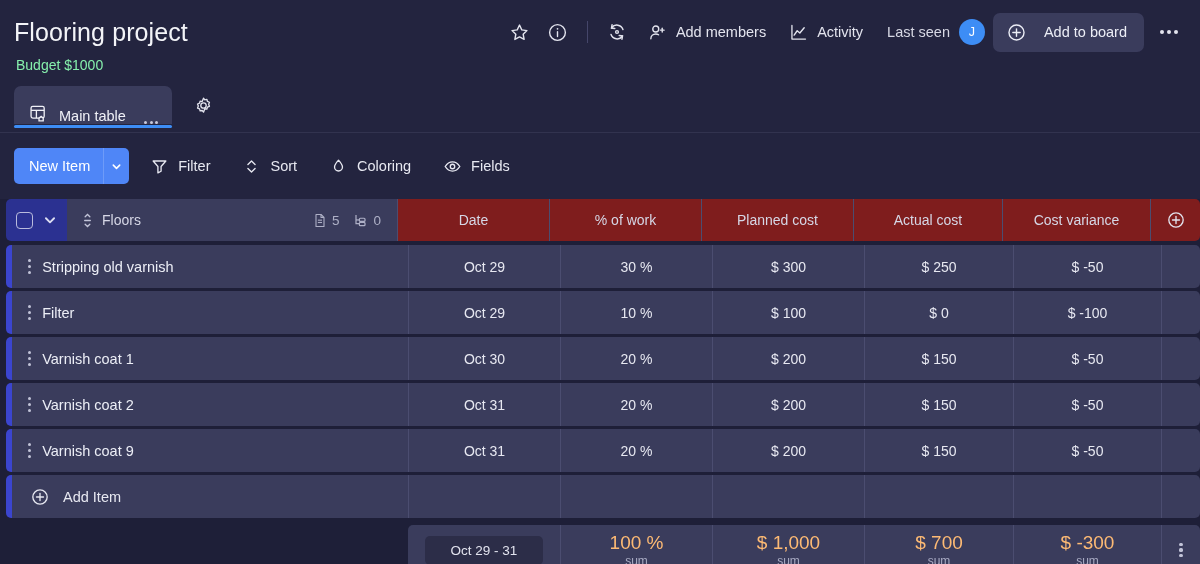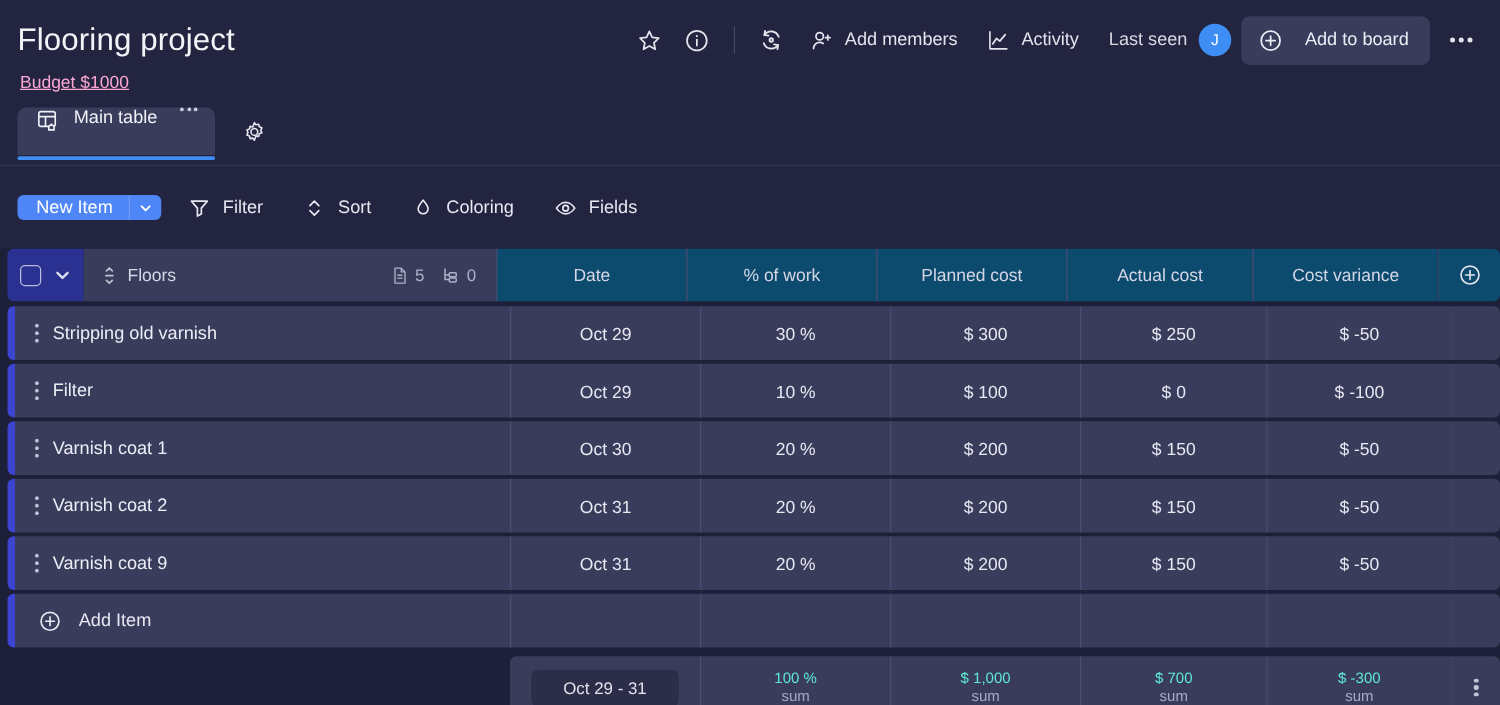--- a/index.html
+++ b/index.html
@@ -82,33 +82,32 @@
   }
   .kebab-h {
     width: 34px; height: 34px; margin-left: 6px;
     display: flex; align-items: center; justify-content: center;
     gap: 3px; border-radius: 6px; cursor: pointer;
   }
   .kebab-h i { width: 4px; height: 4px; border-radius: 50%; background: #e3e4ee; display:block; }
 
   .budget {
     font-size: 14px;
-    color: #f9a8d4;
+    color: #86efac;
     margin-top: 3px;
     margin-left: 2px;
-    text-decoration: underline;
   }
 
   .tabs-row {
     display: flex; align-items: center;
     margin-top: 11px;
     height: 42px;
   }
   .tab {
-    display: flex; align-items: flex-start; gap: 10px;
+    display: flex; align-items: flex-end; gap: 10px;
     background: #3a3c5c;
     border-radius: 7px 7px 0 0;
     padding: 0 14px;
     height: 38px;
     font-size: 14.5px;
     color: #f0f1f7;
     position: relative;
     cursor: pointer;
   }
   .tab .dots { display: flex; gap: 2.5px; margin-left: 8px; }
@@ -131,21 +130,21 @@
     height: 66px;
     display: flex; align-items: center;
     padding: 0 14px;
     gap: 4px;
     background: #23243f;
   }
   .new-item-btn {
     display: flex; align-items: center;
     background: #4f86f7;
     border-radius: 5px;
-    height: 20px;
+    height: 36px;
     font-size: 14.5px;
     color: #fff;
     cursor: pointer;
     overflow: hidden;
   }
   .new-item-label { padding: 0 13px 0 15px; }
   .new-item-caret {
     width: 26px; height: 36px;
     display: flex; align-items: center; justify-content: center;
     border-left: 1px solid rgba(255,255,255,.18);
@@ -197,21 +196,21 @@
     gap: 8px;
   }
   .hcount {
     margin-left: auto;
     display: flex; align-items: center; gap: 14px;
     color: #aeb0c6; font-size: 13.5px;
     padding-right: 4px;
   }
   .hcount span { display: flex; align-items: center; gap: 5px; }
   .hcell {
-    background: #0c4a6e;
+    background: #7f1d1d;
     display: flex; align-items: center; justify-content: center;
     font-size: 14px; color: #d6d7e6;
     border-left: 1px solid #4b4d70;
     cursor: pointer;
   }
   .c-date { flex: 0 0 152px; }
   .c-pct  { flex: 0 0 152px; }
   .c-plan { flex: 0 0 152px; }
   .c-act  { flex: 0 0 149px; }
   .c-var  { flex: 0 0 148px; }
@@ -268,21 +267,21 @@
     padding-left: 6px;
   }
   .sum-spacer { flex: 0 0 396px; }
   .sum-cell {
     background: #3a3c5c;
     display: flex; flex-direction: column;
     align-items: center; justify-content: center;
     border-left: 1px solid #4b4d70;
     line-height: 1.25;
   }
-  .sum-cell .v { font-size: 12px; color: #5eead4; }
+  .sum-cell .v { font-size: 19px; color: #fdba74; }
   .sum-cell .l { font-size: 12px; color: #a8aac2; }
   .sum-date {
     flex: 0 0 152px;
     background: #3a3c5c;
     border-radius: 5px 0 0 5px;
     display: flex; align-items: center; justify-content: center;
   }
   .date-pill {
     background: #2c2d48;
     border-radius: 5px;

